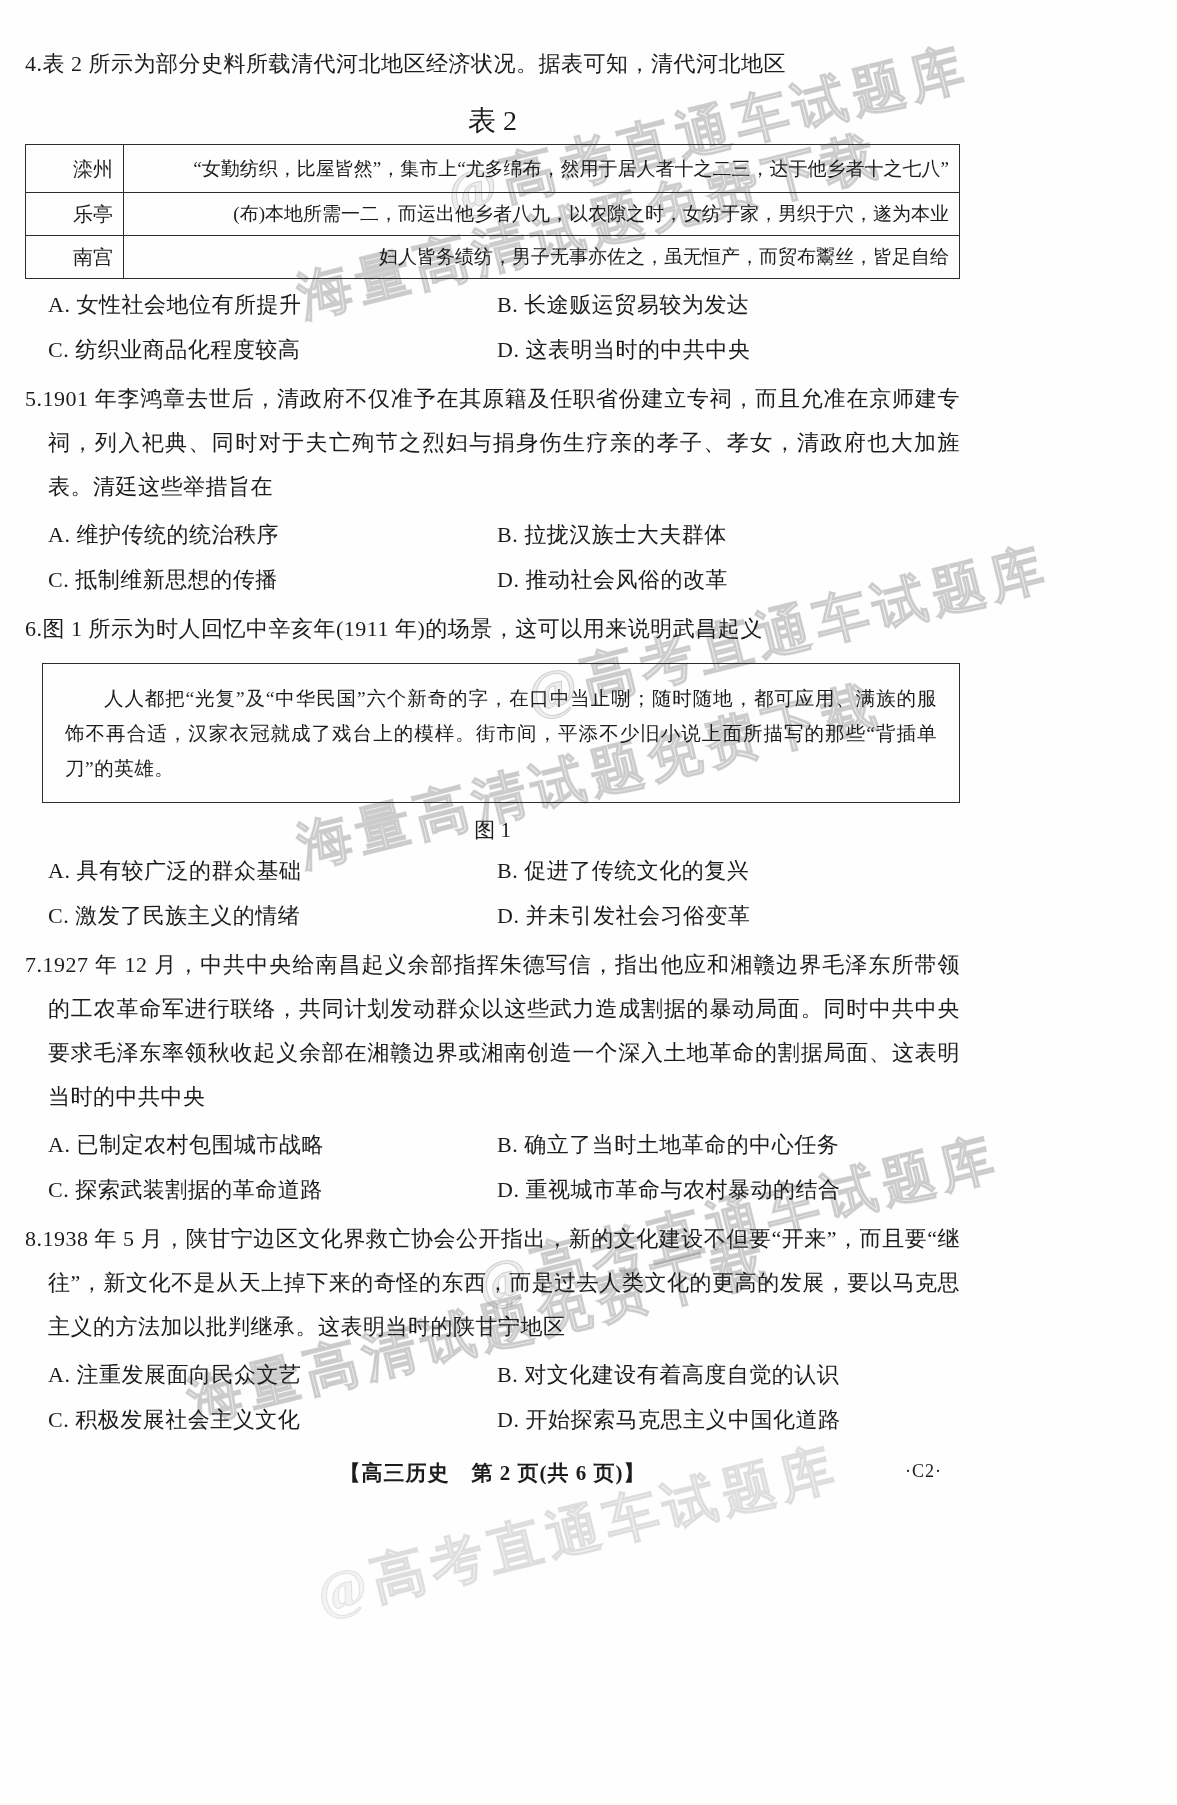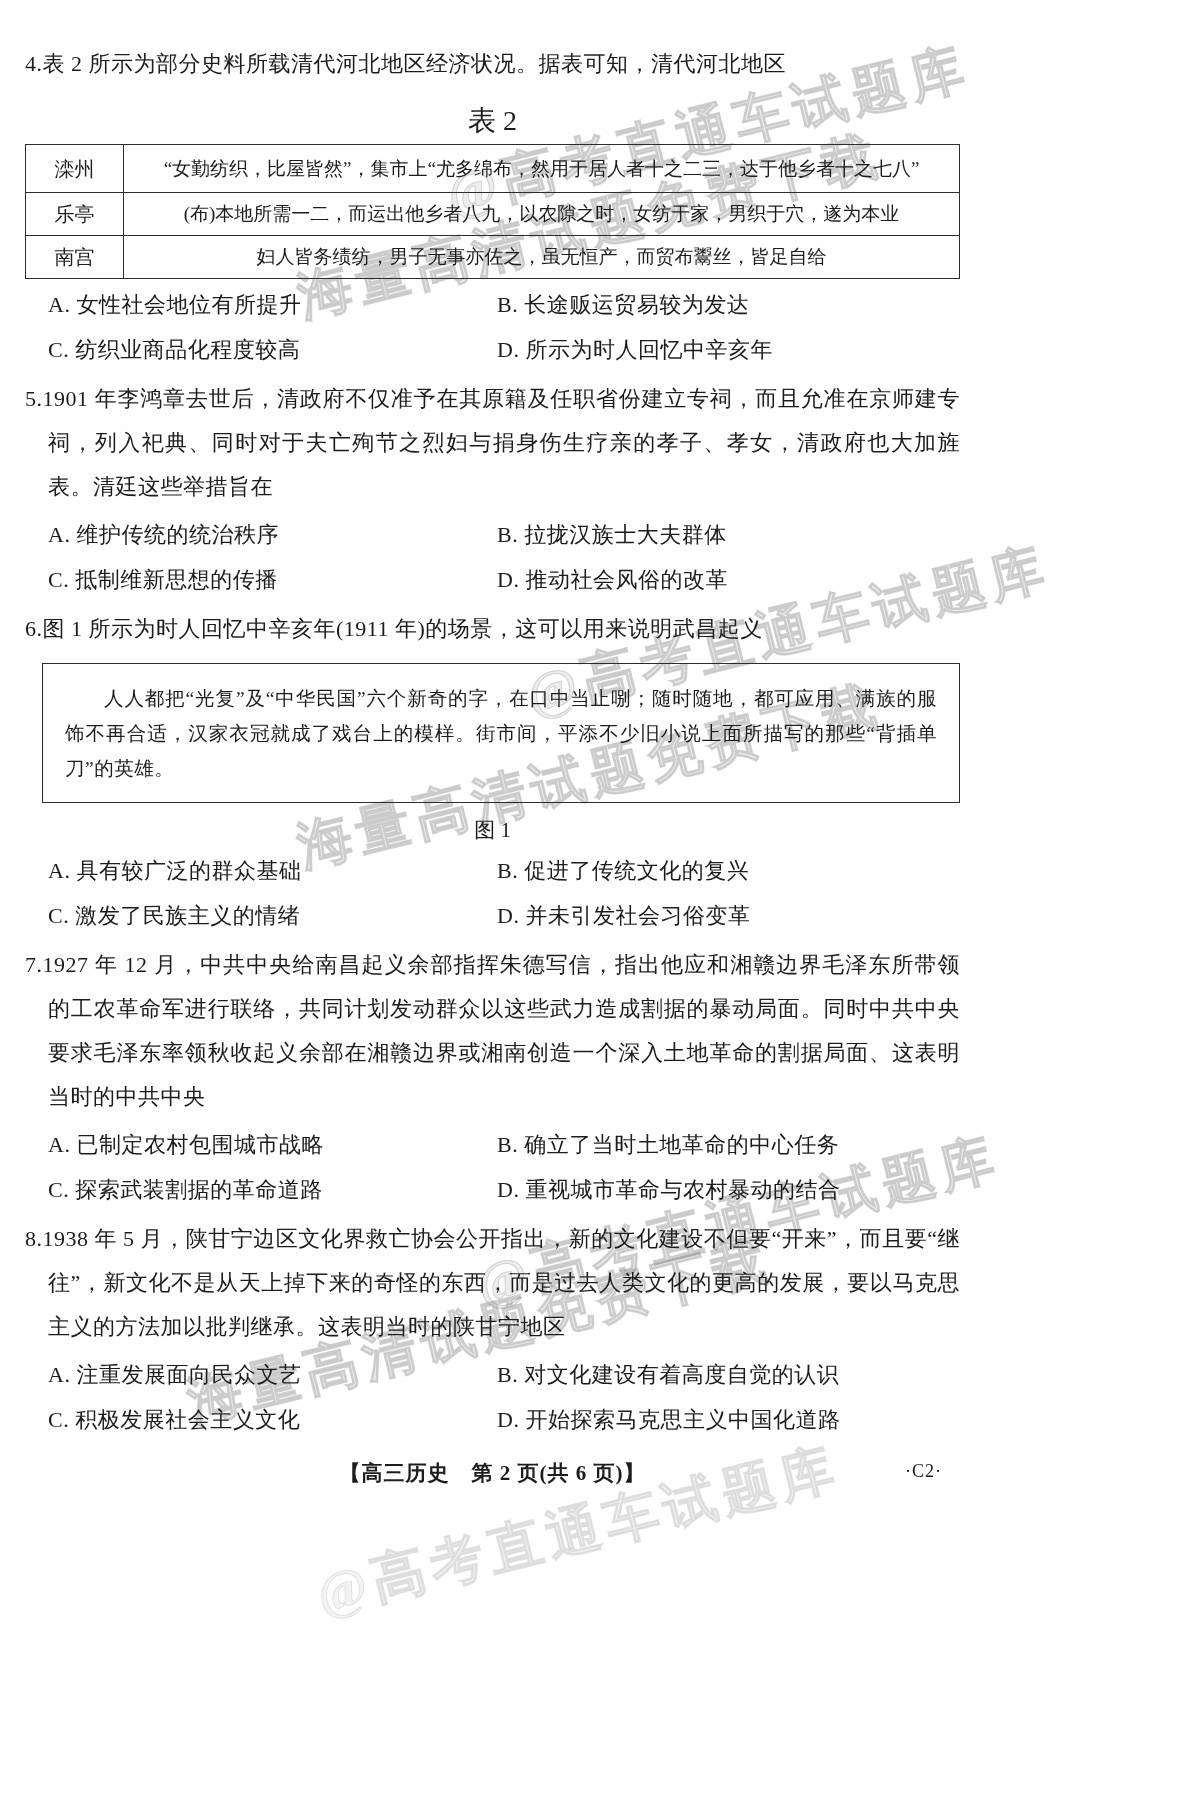--- a/index.html
+++ b/index.html
@@ -49,21 +49,21 @@
   }
   table.src-table {
     width: 100%;
     border-collapse: collapse;
     margin-top: 8px;
     font-size: 19px;
   }
   table.src-table td {
     border: 1.6px solid #2c2c2c;
     padding: 6px 10px;
-    text-align: center;
+    text-align: right;
     line-height: 30px;
   }
   table.src-table td.place { width: 98px; font-size: 20px; }
   table.src-table tr:first-child td { height: 48px; }
   table.src-table tr td { height: 42px; }
   .options {
     display: grid;
     grid-template-columns: 449px auto;
     padding-left: 23px;
     margin-top: 10px;
@@ -140,21 +140,21 @@
         <tr>
           <td class="place">南宫</td>
           <td class="desc">妇人皆务绩纺，男子无事亦佐之，虽无恒产，而贸布鬻丝，皆足自给</td>
         </tr>
       </tbody>
         </table>
       <div class="options">
         <span class="opt">A. 女性社会地位有所提升</span>
         <span class="opt">B. 长途贩运贸易较为发达</span>
         <span class="opt">C. 纺织业商品化程度较高</span>
-        <span class="opt">D. 所示为时人回忆中辛亥年</span>
+        <span class="opt">D. 这表明当时的中共中央</span>
       </div>
     </section>
 
     <section class="question">
       <p class="stem">5.1901 年李鸿章去世后，清政府不仅准予在其原籍及任职省份建立专祠，而且允准在京师建专祠，列入祀典、同时对于夫亡殉节之烈妇与捐身伤生疗亲的孝子、孝女，清政府也大加旌表。清廷这些举措旨在</p>
       <div class="options">
         <span class="opt">A. 维护传统的统治秩序</span>
         <span class="opt">B. 拉拢汉族士大夫群体</span>
         <span class="opt">C. 抵制维新思想的传播</span>
         <span class="opt">D. 推动社会风俗的改革</span>

